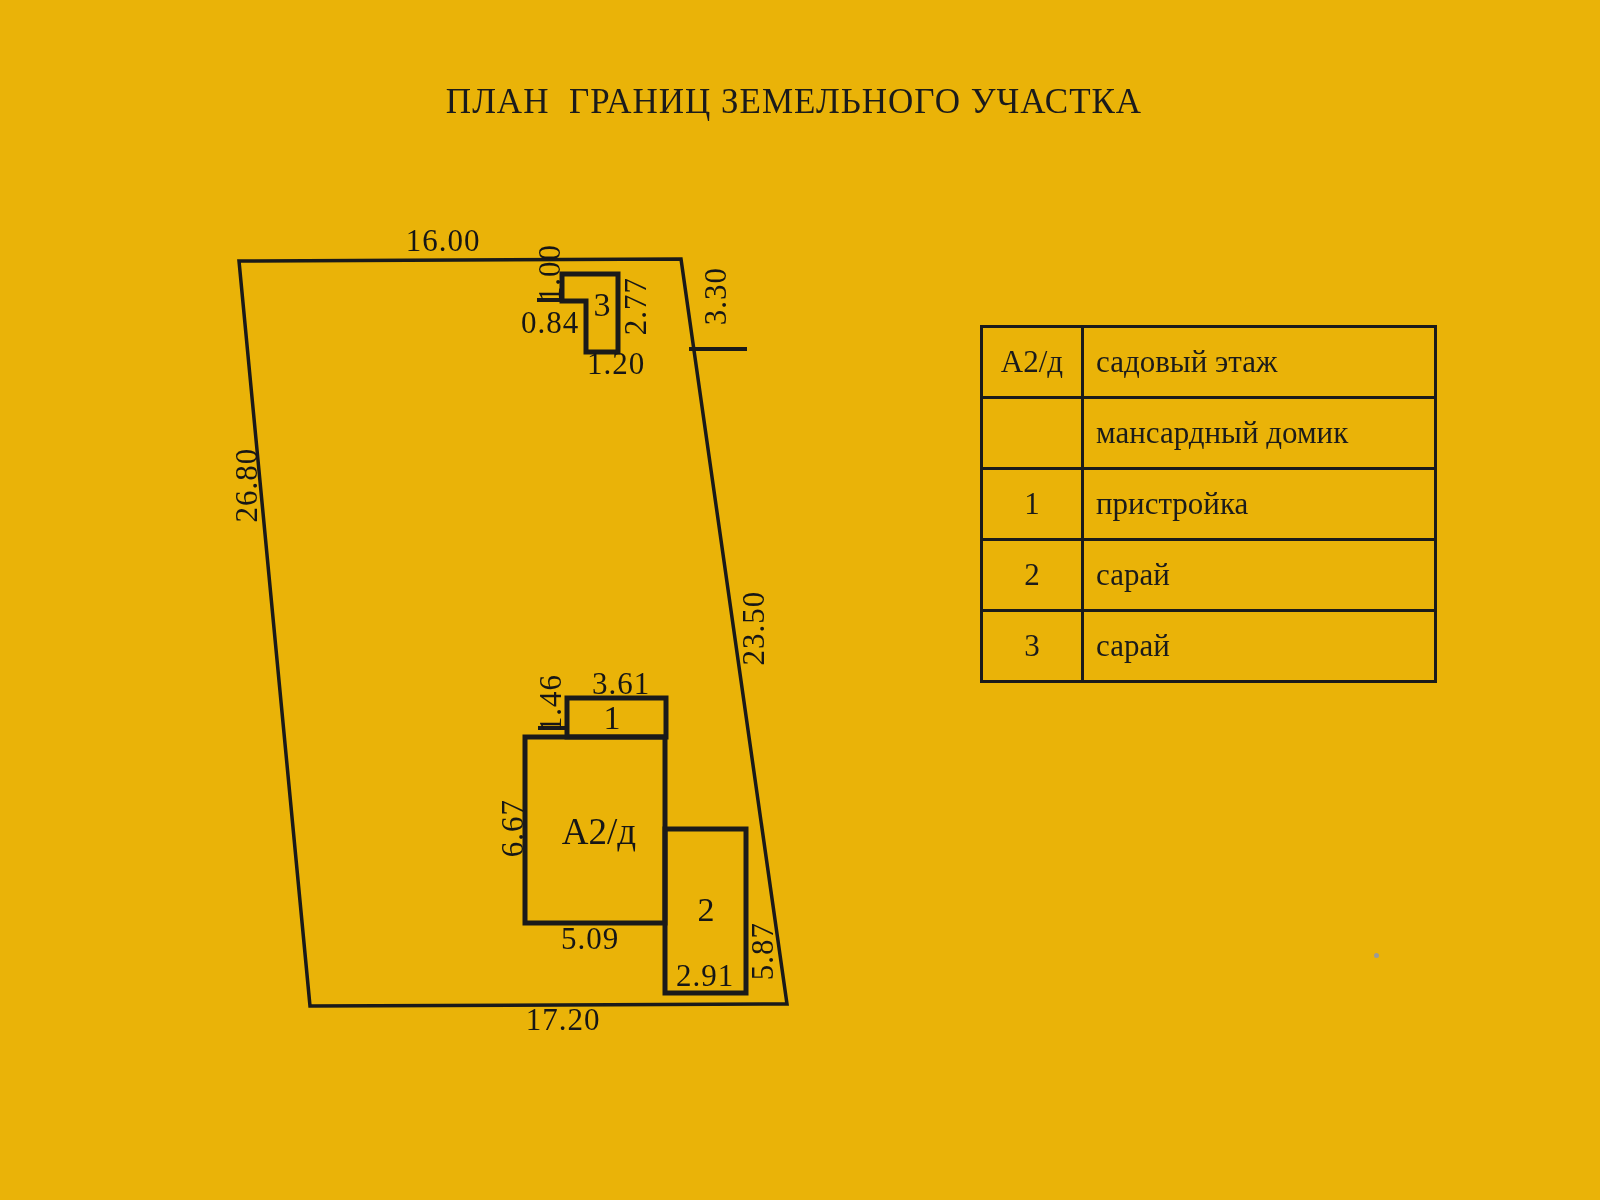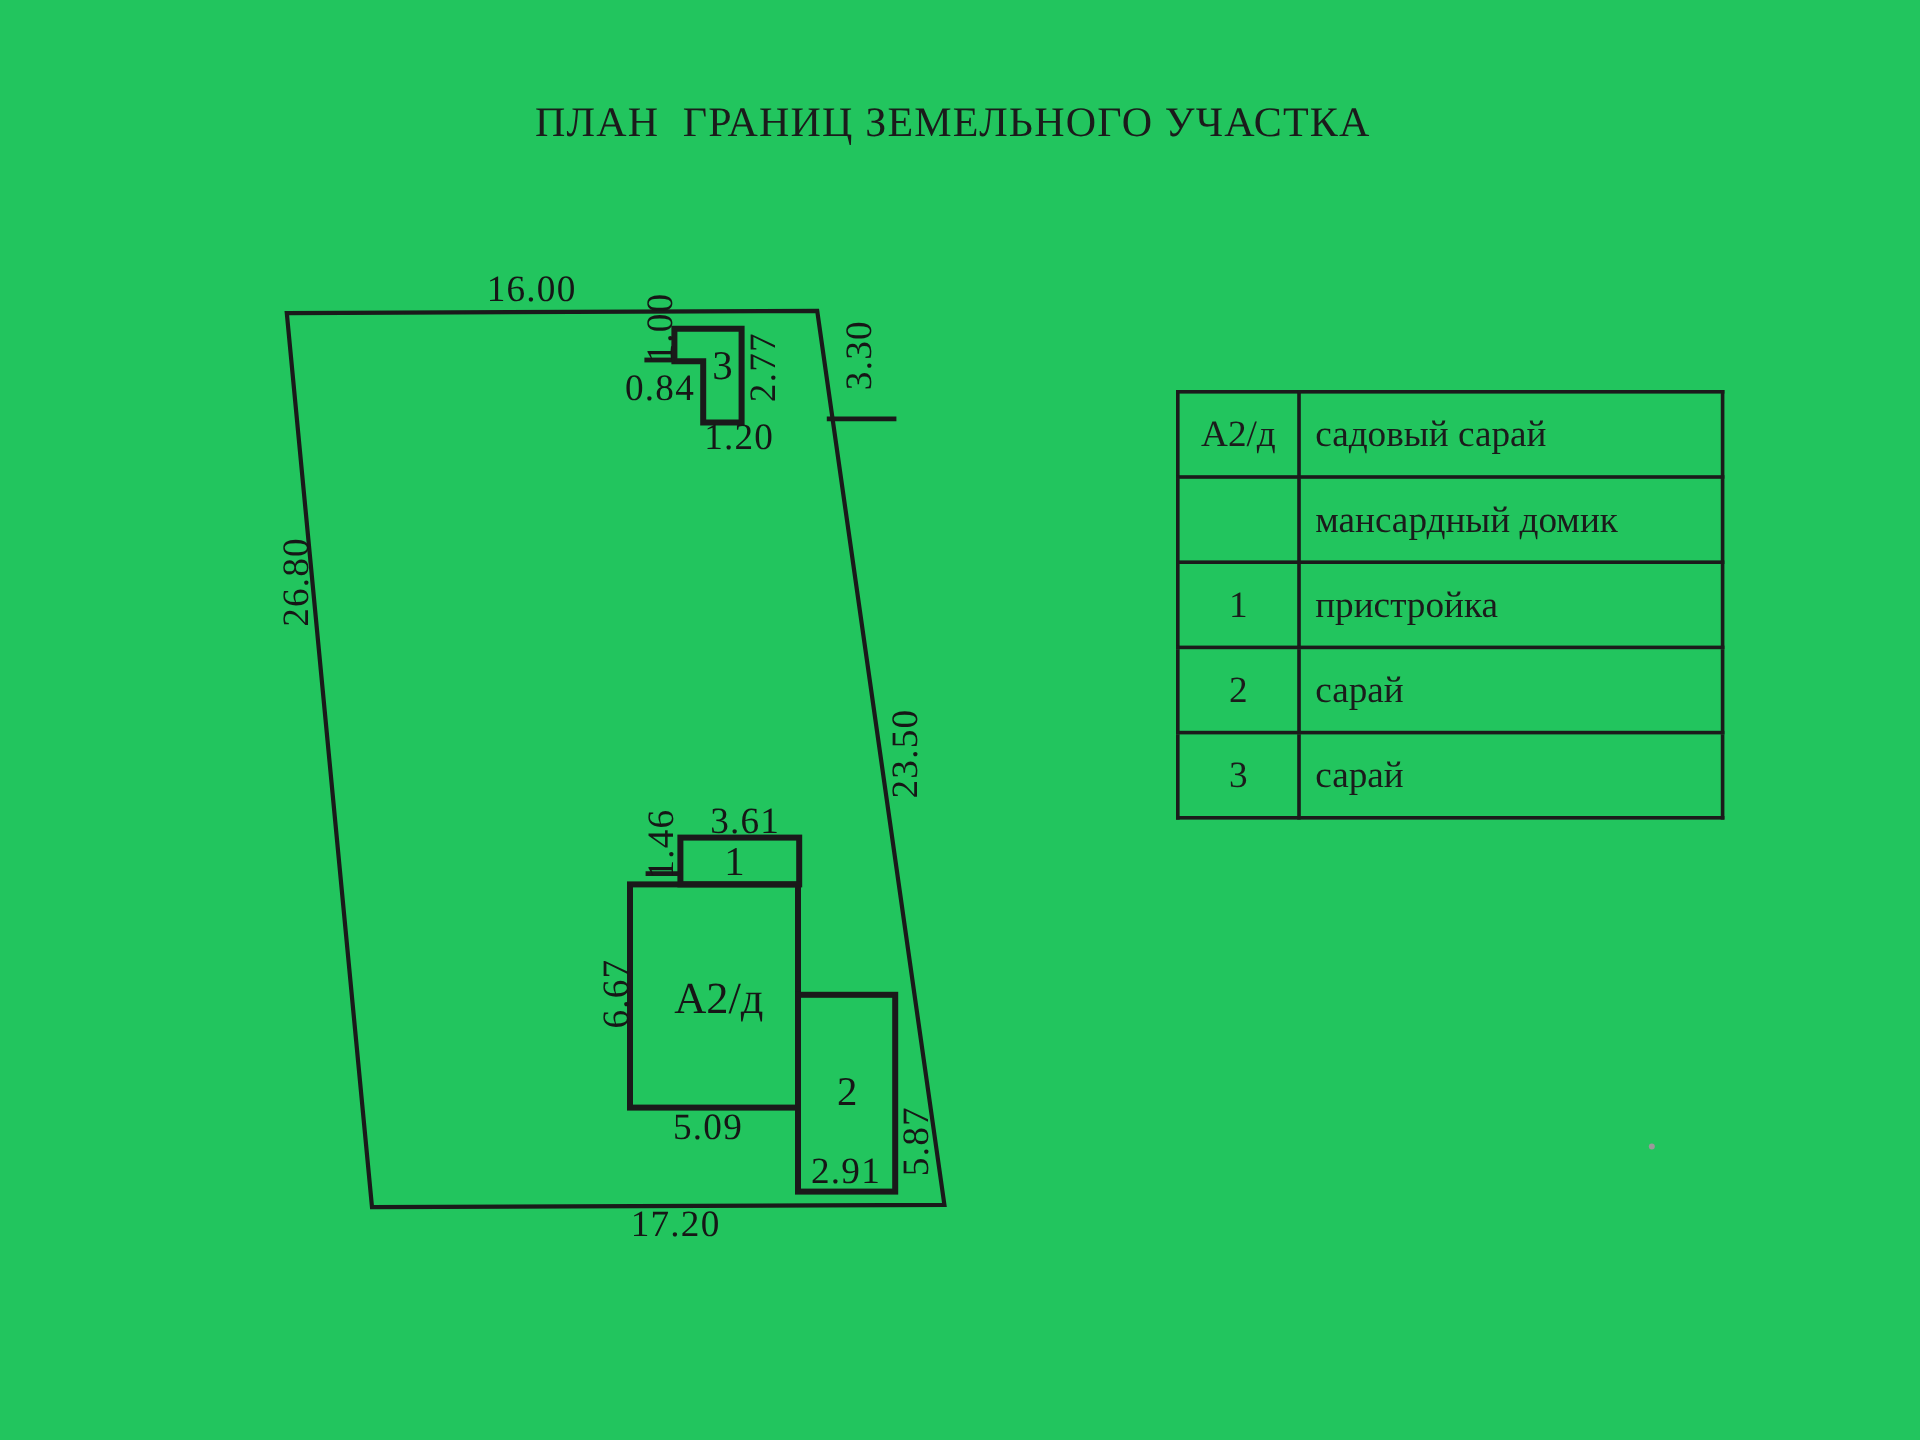--- a/index.html
+++ b/index.html
@@ -1,20 +1,20 @@
 <!DOCTYPE html>
 <html><head>
 <meta charset="utf-8">
 <style>
   html, body { margin: 0; padding: 0; background: #ffffff; }
   #page {
     position: relative;
     width: 1600px;
     height: 1200px;
-    background: #22c55e;
+    background: #eab308;
     font-family: "Liberation Serif", "DejaVu Serif", serif;
     color: #141414;
     overflow: hidden;
   }
   #doc-title {
     position: absolute;
     top: 82px;
     left: 794px;
     transform: translateX(-50%);
     font-size: 35px;
@@ -103,21 +103,21 @@
 
     <text x="706" y="921" text-anchor="middle" class="bldg-label">2</text>
     <text x="705" y="986" text-anchor="middle">2.91</text>
     <text transform="translate(773,951) rotate(-90)" text-anchor="middle">5.87</text>
   </svg>
 
   <table id="legend-table">
     <tbody>
       <tr>
         <td class="code-col">А2/д</td>
-        <td class="desc-col">садовый сарай</td>
+        <td class="desc-col">садовый этаж</td>
       </tr>
       <tr>
         <td class="code-col"></td>
         <td class="desc-col">мансардный домик</td>
       </tr>
       <tr>
         <td class="code-col">1</td>
         <td class="desc-col">пристройка</td>
       </tr>
       <tr>

